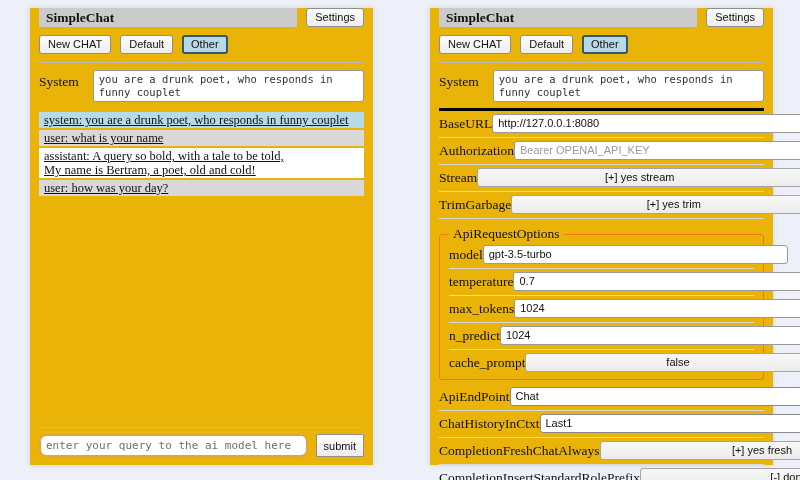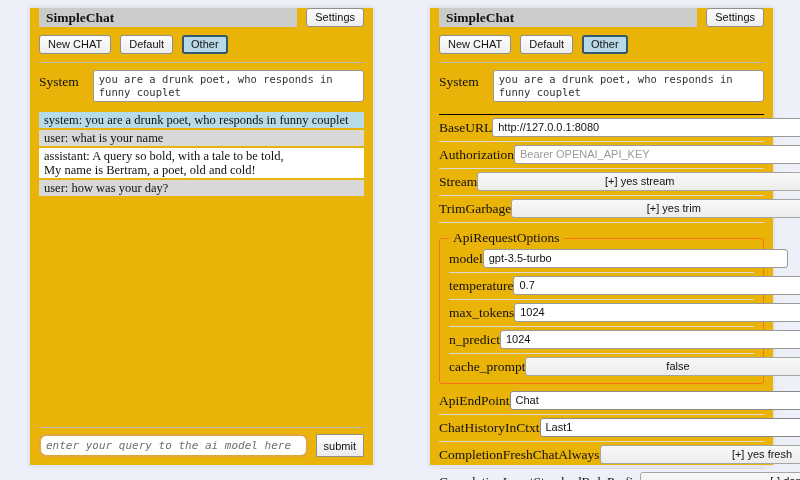--- a/index.html
+++ b/index.html
@@ -45,45 +45,45 @@
     flex:1; height:32px; resize:none;
     font-family:"DejaVu Sans Mono", monospace; font-size:10.5px;
     border:1px solid #999; border-radius:3px; padding:2px 5px;
     color:#333; line-height:13px;
   }
 
   
   .messages { margin-top:4px; }
   .msg {
     font-size:12.5px; line-height:14px; padding:1px 5px; margin-bottom:2px;
-    white-space:pre-line; color:#111;
+    white-space:pre-line; color:#111;text-decoration:underline;
   }
   .msg-system { background:#b5dbe9; }
   .msg-user { background:#d8d8d8; }
   .msg-assistant { background:#ffffff; }
 
   .spacer { flex:1; }
 
   
   .queryrow { display:flex; gap:8px; margin-top:6px; align-items:stretch; }
   .query-input {
     flex:1; font-family:"DejaVu Sans Mono", monospace; font-size:11px;
-    border:1px solid #a8a8a8; border-radius:7px; padding:4px 6px; color:#333;font-style:italic;
+    border:1px solid #a8a8a8; border-radius:7px; padding:4px 6px; color:#333;
   }
   .query-input::placeholder { color:#6f6f6f; opacity:1; }
   .query-input.focused { border:2px solid #e2a43c; padding:3px 5px; }
   .submit-btn {
     font-family:"Liberation Sans", sans-serif; font-size:11px;
     background:linear-gradient(#fdfdfd,#ececec);
     border:1px solid #8f8f8f; border-radius:1px; padding:2px 7px; color:#111;
     cursor:pointer;
   }
 
   
-  .settings-list { border-top:1px solid #000000; margin-top:6px; }
+  .settings-list { border-top:3px solid #000000; }
   .srow {
     display:flex; align-items:center; justify-content:space-between;
     padding:3px 0 4px 0; border-bottom:1px solid #d9d9d9;
   }
   .slabel { font-size:13.5px; color:#111; }
   .ctrl { width:168px; flex:none; }
   .sinput {
     width:100%; font-family:"Liberation Sans", sans-serif; font-size:11px;
     border:1px solid #9a9a9a; border-radius:3px; padding:2px 5px; color:#111;
     line-height:13px;

